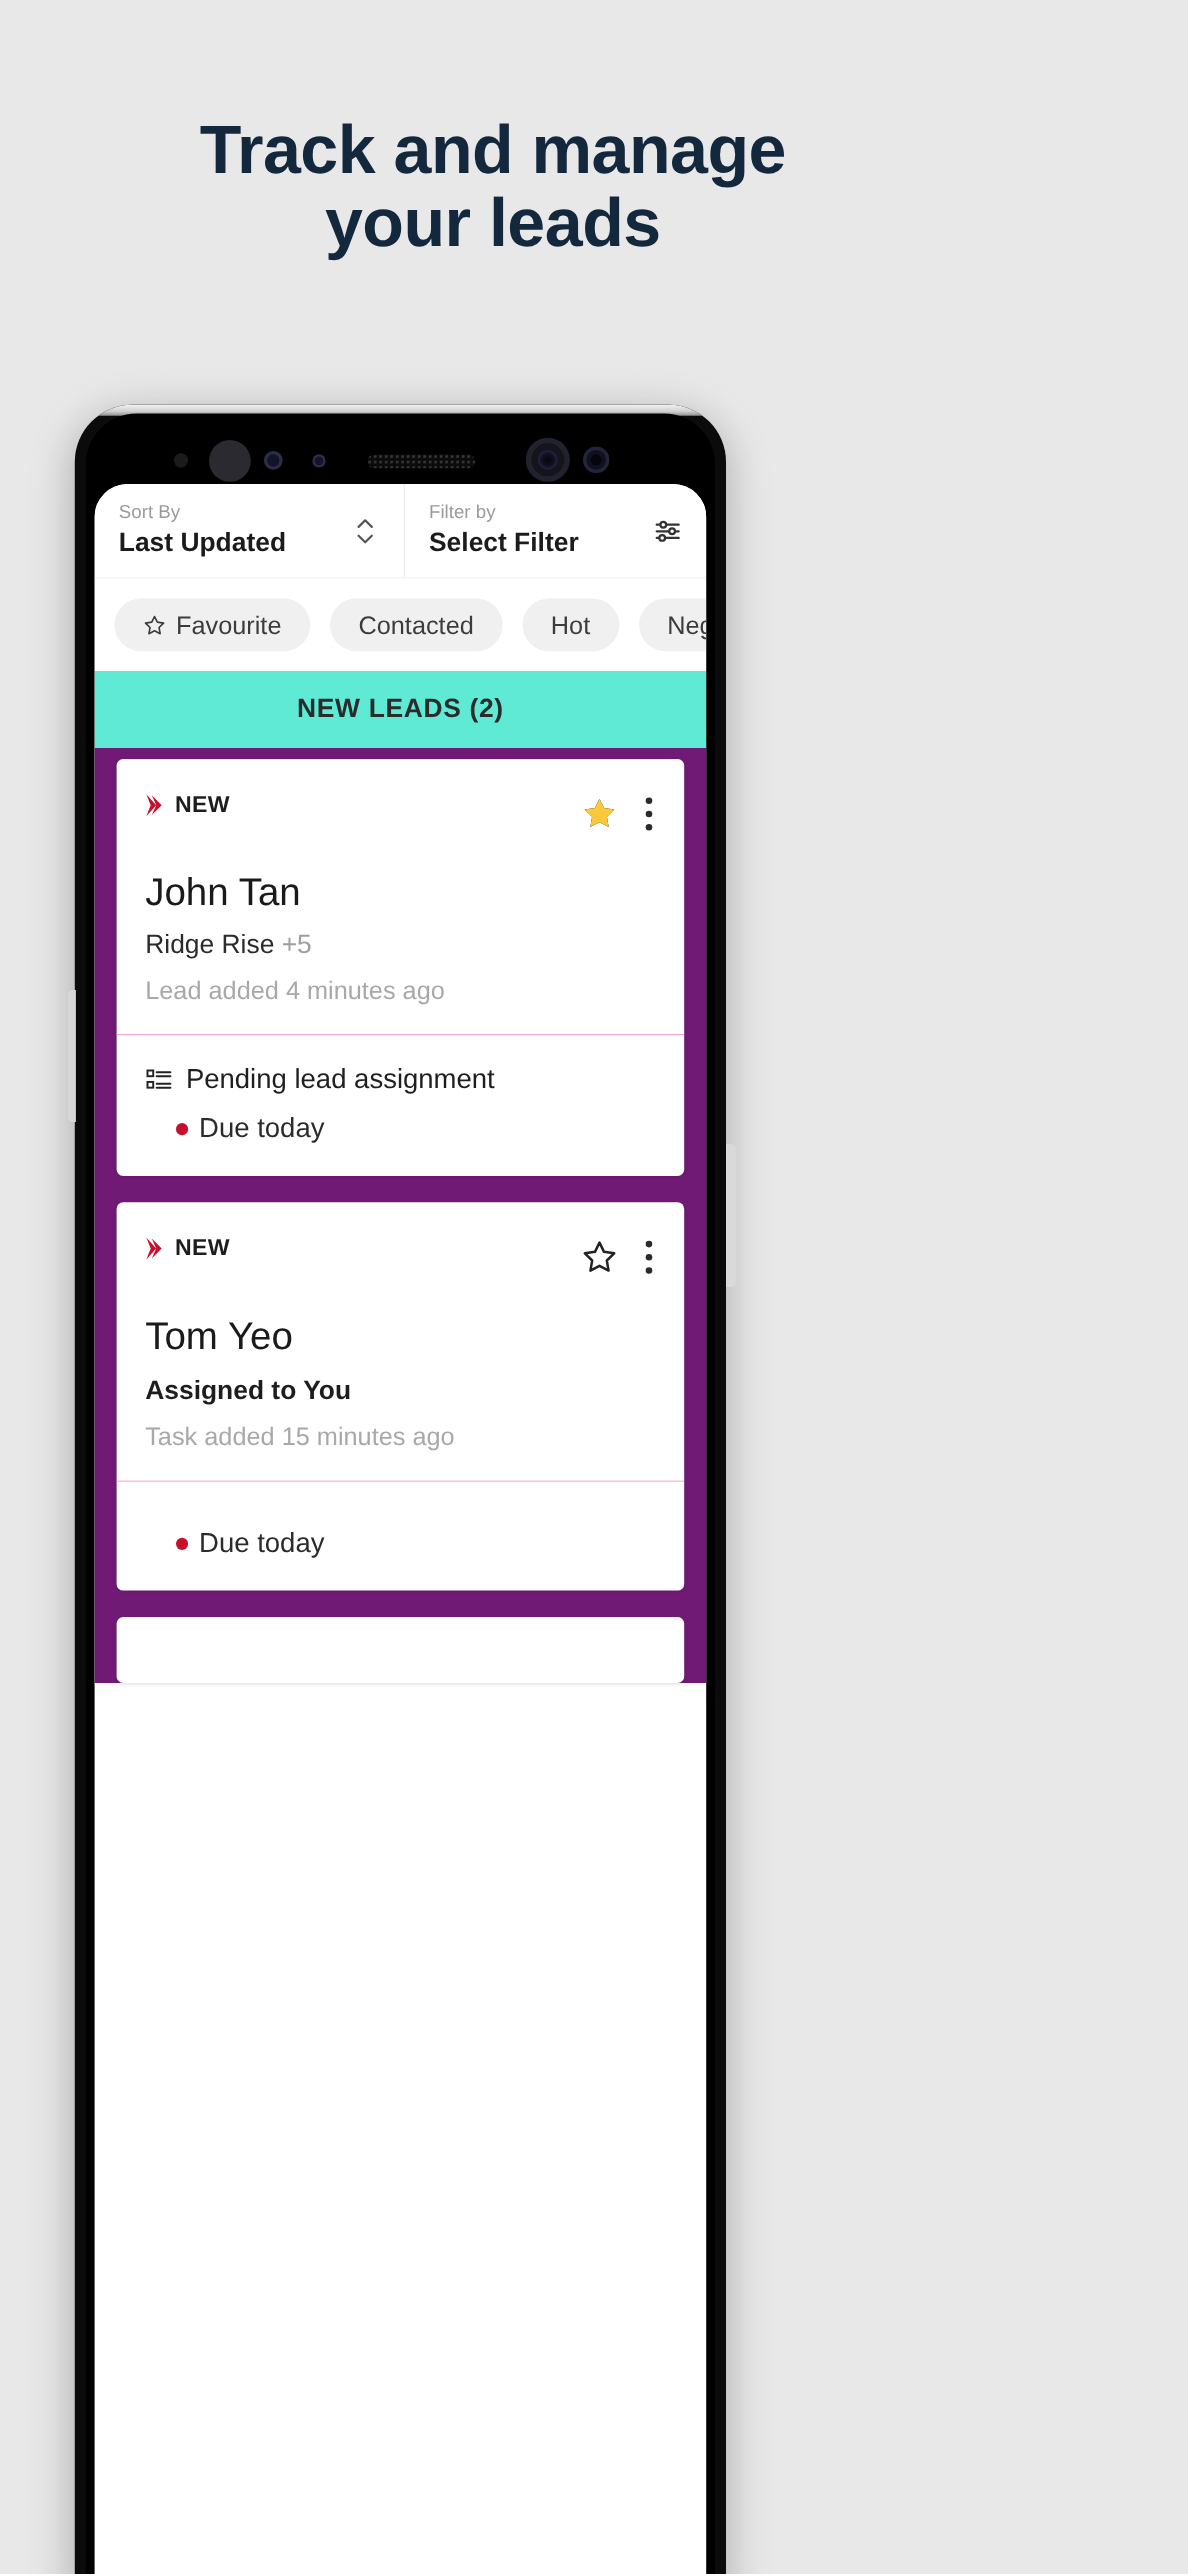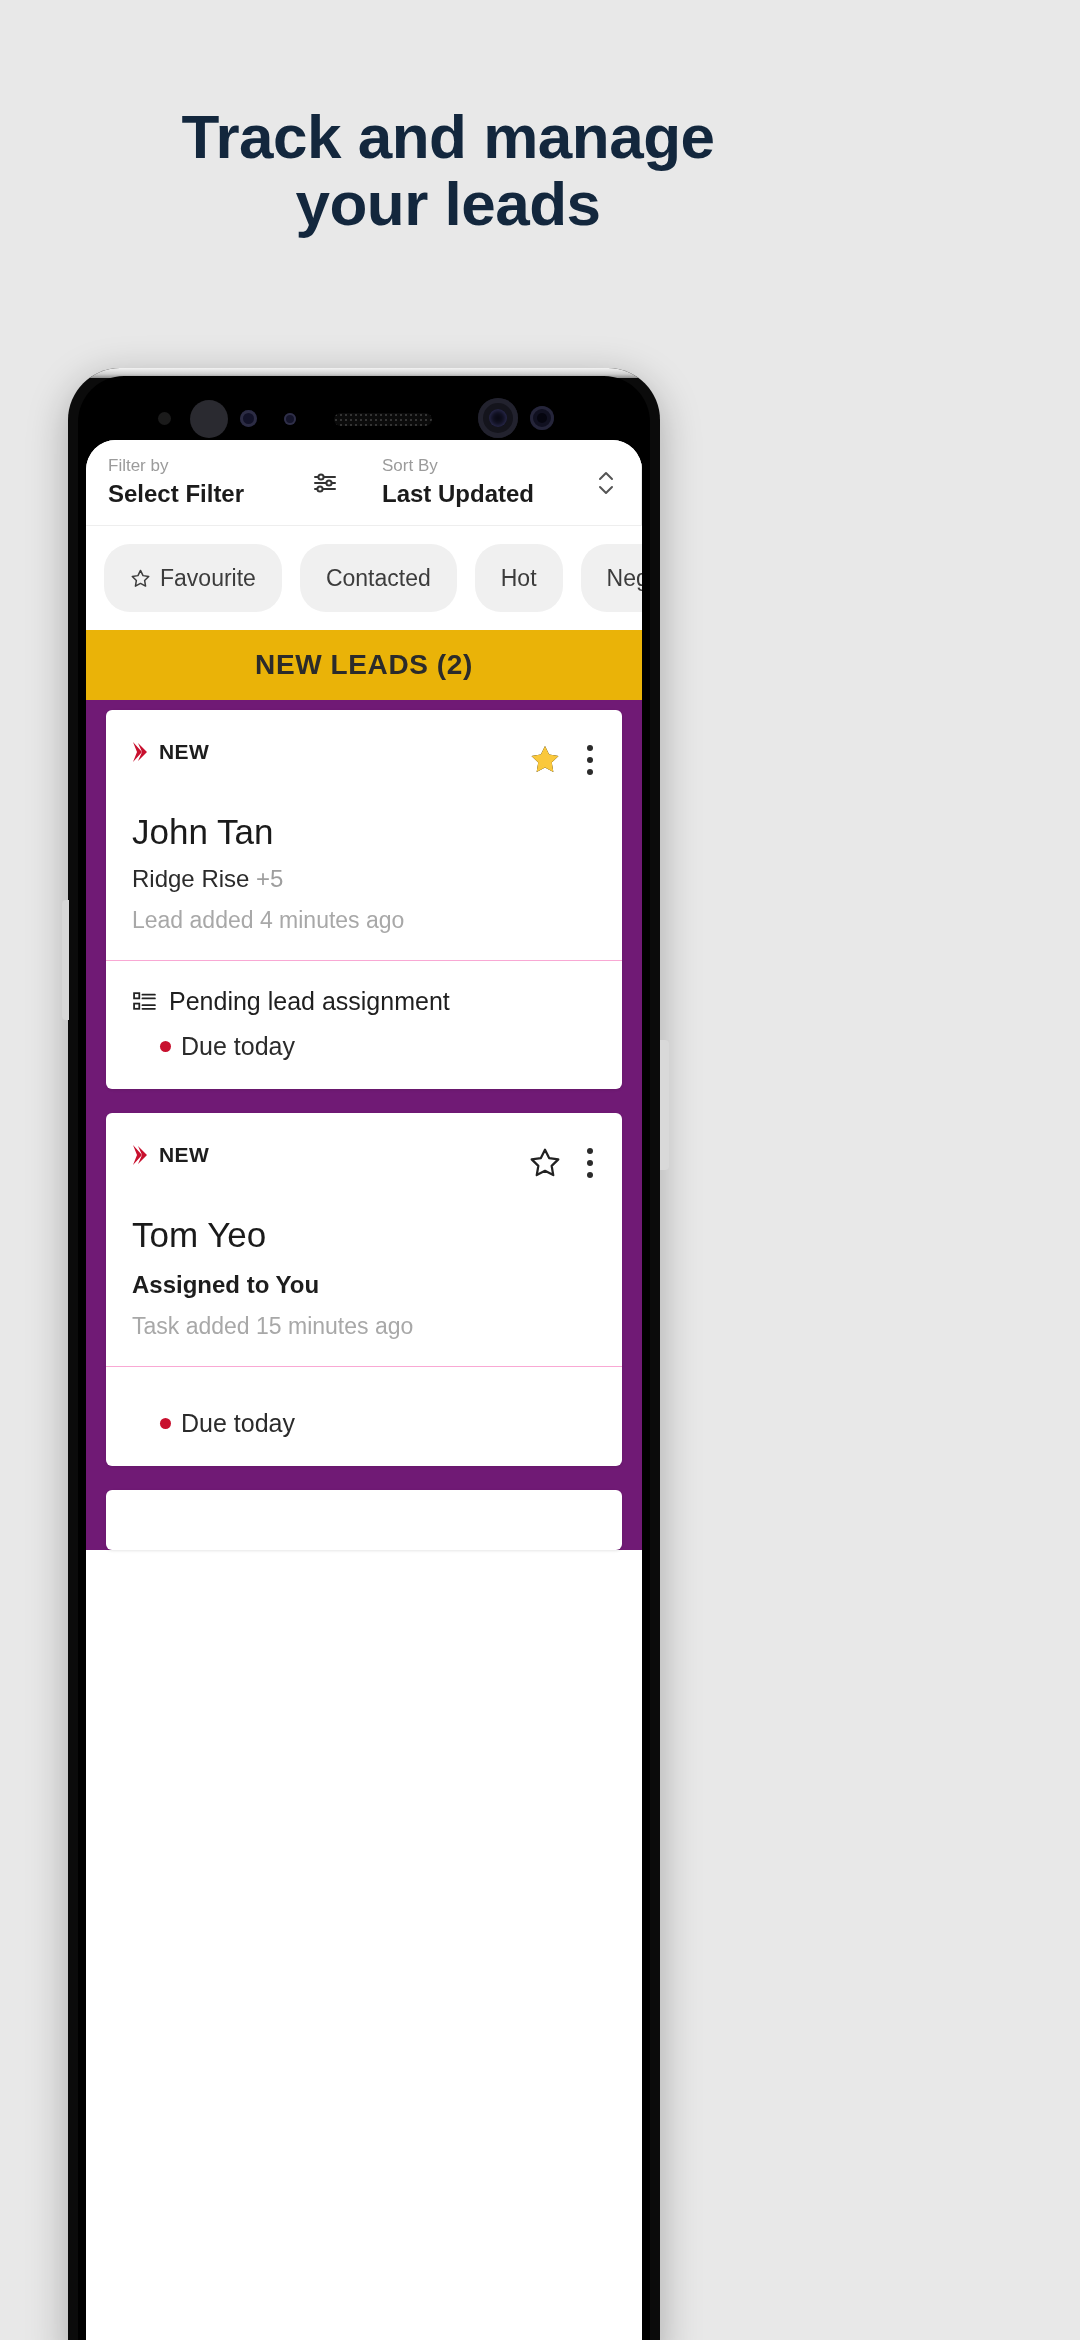--- a/index.html
+++ b/index.html
@@ -110,33 +110,33 @@
     padding: 18px 0 18px 18px;
     background: #fff;
     white-space: nowrap;
     overflow: hidden;
   }
   .chip {
     display: inline-flex; align-items: center; gap: 9px;
     background: #f0f0f0;
     border-radius: 26px;
     padding: 0 26px;
-    height: 68px;
+    height: 48px;
     font-size: 23px;
     color: #3c3c3c;
     flex: 0 0 auto;
   }
   .chip .star-out { width: 21px; height: 21px; display:block; }
 
   
   .section-head {
-    background: #eab308;
+    background: #5eead4;
     height: 70px;
     display: flex; align-items: center; justify-content: center;
-    font-size: 28px; font-weight: bold; letter-spacing: .6px;
+    font-size: 24px; font-weight: bold; letter-spacing: .6px;
     color: #2b2b2b;
   }
 
   
   .list { background: #701a75; padding: 10px 20px 0 20px; }
   .card {
     background: #fff;
     border-radius: 6px;
     box-shadow: 0 1px 3px rgba(0,0,0,.10);
     margin-bottom: 24px;
@@ -192,44 +192,44 @@
         <span class="grille"></span>
         <span class="dot cam1"></span>
         <span class="dot cam1i"></span>
         <span class="dot cam2"></span>
         <span class="dot cam2i"></span>
       </div>
 
       <div class="screen">
 
         <div class="sortbar">
+          <div class="sb-cell first">
+            <div class="sb-label">Sort By</div>
+            <div class="sb-value">Last Updated</div>
+            <span class="sb-icon">
+              <svg width="22" height="30" viewBox="0 0 22 30" fill="none">
+                <path d="M5 11 L11 5 L17 11" stroke="#555" stroke-width="2" stroke-linecap="round" stroke-linejoin="round"></path>
+                <path d="M5 19 L11 25 L17 19" stroke="#555" stroke-width="2" stroke-linecap="round" stroke-linejoin="round"></path>
+              </svg>
+            </span>
+          </div>
           <div class="sb-cell">
             <div class="sb-label">Filter by</div>
             <div class="sb-value">Select Filter</div>
             <span class="sb-icon">
               <svg width="26" height="26" viewBox="0 0 26 26" fill="none">
                 <line x1="3" y1="7" x2="23" y2="7" stroke="#333" stroke-width="2" stroke-linecap="round"></line>
                 <line x1="3" y1="13" x2="23" y2="13" stroke="#333" stroke-width="2" stroke-linecap="round"></line>
                 <line x1="3" y1="19" x2="23" y2="19" stroke="#333" stroke-width="2" stroke-linecap="round"></line>
                 <circle cx="9" cy="7" r="2.6" fill="#fff" stroke="#333" stroke-width="2"></circle>
                 <circle cx="17" cy="13" r="2.6" fill="#fff" stroke="#333" stroke-width="2"></circle>
                 <circle cx="8" cy="19" r="2.6" fill="#fff" stroke="#333" stroke-width="2"></circle>
               </svg>
             </span>
           </div>
-          <div class="sb-cell first">
-            <div class="sb-label">Sort By</div>
-            <div class="sb-value">Last Updated</div>
-            <span class="sb-icon">
-              <svg width="22" height="30" viewBox="0 0 22 30" fill="none">
-                <path d="M5 11 L11 5 L17 11" stroke="#555" stroke-width="2" stroke-linecap="round" stroke-linejoin="round"></path>
-                <path d="M5 19 L11 25 L17 19" stroke="#555" stroke-width="2" stroke-linecap="round" stroke-linejoin="round"></path>
-              </svg>
-            </span>
-          </div>
         </div>
 
         <div class="chips">
           <div class="chip">
             <span class="star-out">
               <svg width="21" height="21" viewBox="0 0 24 24" fill="none">
                 <path d="M12 2.8l2.9 5.9 6.5.95-4.7 4.6 1.1 6.45L12 17.65 6.2 20.7l1.1-6.45-4.7-4.6 6.5-.95z" stroke="#3c3c3c" stroke-width="1.7" stroke-linejoin="round" fill="none"></path>
               </svg>
             </span>
             <span>Favourite</span>

